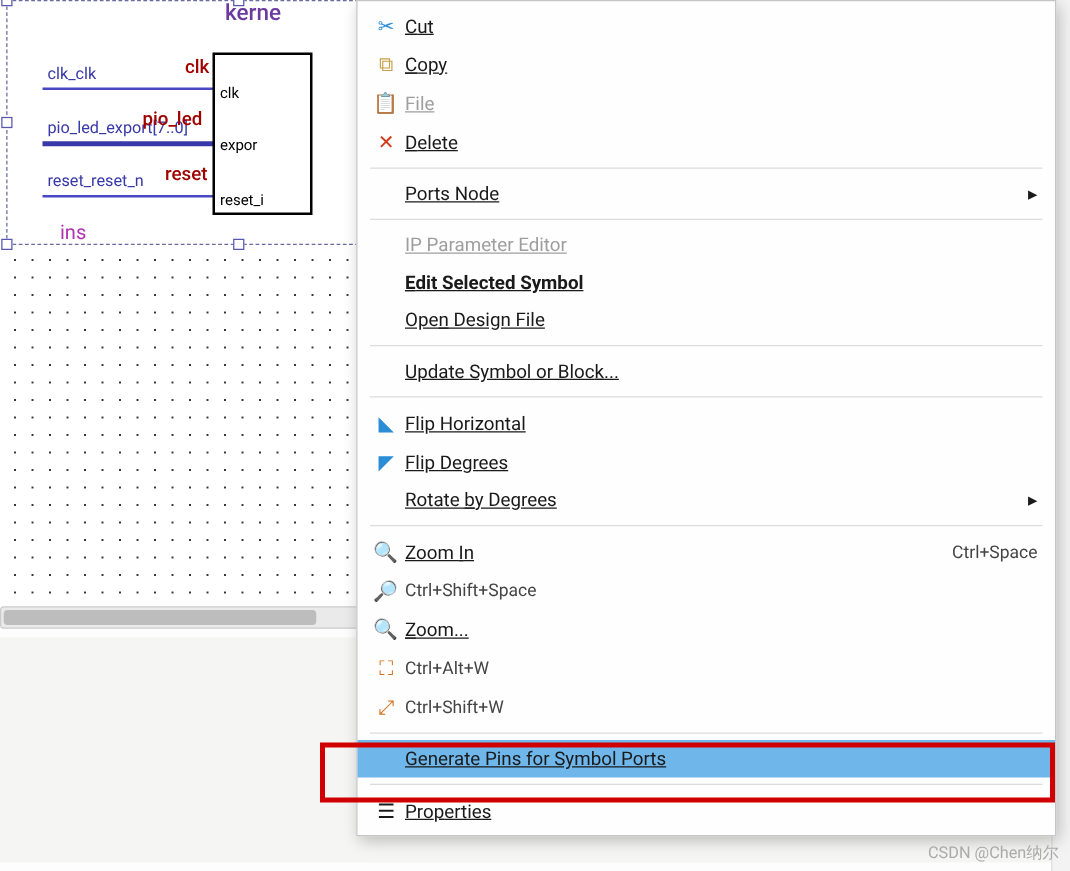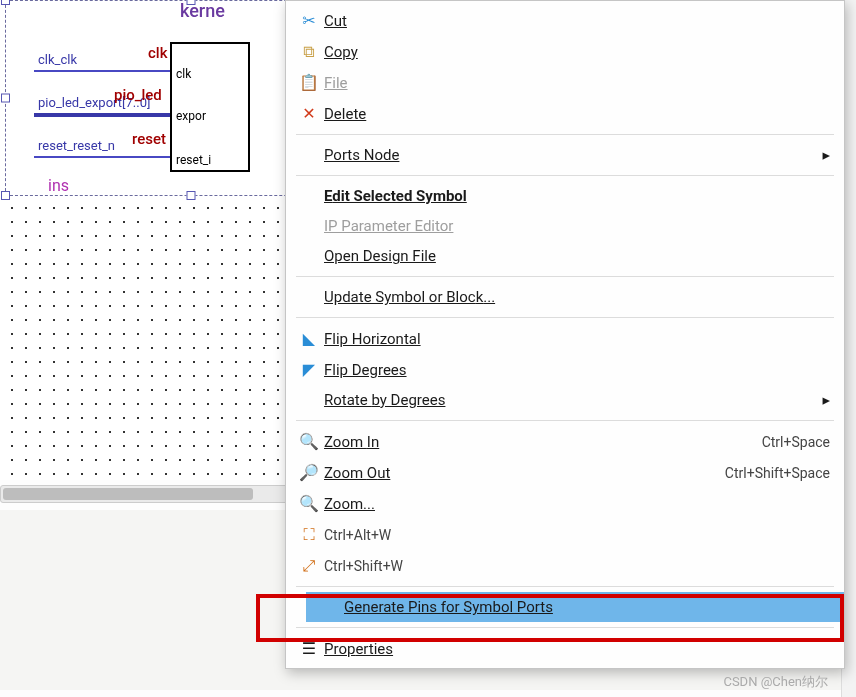--- a/index.html
+++ b/index.html
@@ -87,31 +87,31 @@
     }
     .menu-item.disabled { color: #9e9e9e; cursor: default; }
     .menu-item .icon {
       width: 30px; display: inline-flex; justify-content: center;
       font-size: 16px;
     }
     .menu-item .label { flex: 1; text-decoration: underline; }
     .menu-item .short { color: #444; font-size: 14px; }
     .menu-item .arrow { position: absolute; right: 14px; }
     .menu-sep { height: 1px; background: #dcdcdc; margin: 5px 10px; }
-    .highlighted { background: #6fb6ea !important; margin-left: 20px; }
+    .highlighted { background: #6fb6ea !important; }
     .highlight-box {
       position: absolute;
       border: 4px solid #d10000;
       top: 594px; left: 256px;
       width: 588px; height: 48px;
       z-index: 20;
       pointer-events:none;
     }
     .watermark {
-      position: absolute; bottom: 6px; right: 28px;
+      position: absolute; bottom: 6px; right: 9px;
       font-size: 13px; color: #aaa; z-index: 30;
     }
     .right-strip{ position:absolute; top:0; right:0; width:15px; height:100%; background:#f3f3f3; border-left:1px solid #ddd;}
   </style>
 </head>
 <body>
 
 <div class="canvas">
   <div class="dotgrid"></div>
   <div class="symbol-area"></div>
@@ -175,27 +175,27 @@
     <span class="icon" style="color:#d13a1a">✕</span>
     <span class="label"><span style="text-decoration:underline">D</span><span>elete</span></span>
   </div>
   <div class="menu-sep"></div>
   <div class="menu-item">
     <span class="icon"></span>
     <span class="label">Ports Node</span>
     <span class="arrow">▸</span>
   </div>
   <div class="menu-sep"></div>
+  <div class="menu-item disabled">
+    <span class="icon"></span>
+    <span class="label">IP Parameter Editor</span>
+  </div>
   <div class="menu-item">
     <span class="icon"></span>
     <span class="label" style="font-weight:700"><span style="text-decoration:underline">E</span><span>dit Selected Symbol</span></span>
-  </div>
-  <div class="menu-item disabled">
-    <span class="icon"></span>
-    <span class="label">IP Parameter Editor</span>
   </div>
   <div class="menu-item">
     <span class="icon"></span>
     <span class="label"><span>Ope</span><span style="text-decoration:underline">n</span><span> Design File</span></span>
   </div>
   <div class="menu-sep"></div>
   <div class="menu-item">
     <span class="icon"></span>
     <span class="label"><span>Update Symbol or Bloc</span><span style="text-decoration:underline">k</span><span>...</span></span>
   </div>
@@ -214,21 +214,20 @@
     <span class="arrow">▸</span>
   </div>
   <div class="menu-sep"></div>
   <div class="menu-item">
     <span class="icon" style="color:#2a8dd6">🔍</span>
     <span class="label"><span>Zoom </span><span style="text-decoration:underline">I</span><span>n</span></span>
     <span class="short">Ctrl+Space</span>
   </div>
   <div class="menu-item">
     <span class="icon" style="color:#2a8dd6">🔎</span>
-    <span class="label"><span>Zoom </span><span style="text-decoration:underline">O</span><span>ut</span></span>
     <span class="short">Ctrl+Shift+Space</span>
   </div>
   <div class="menu-item">
     <span class="icon" style="color:#2a8dd6">🔍</span>
     <span class="label"><span style="text-decoration:underline">Z</span><span>oom...</span></span>
   </div>
   <div class="menu-item">
     <span class="icon" style="color:#d1701a">⛶</span>
     <span class="short">Ctrl+Alt+W</span>
   </div>

